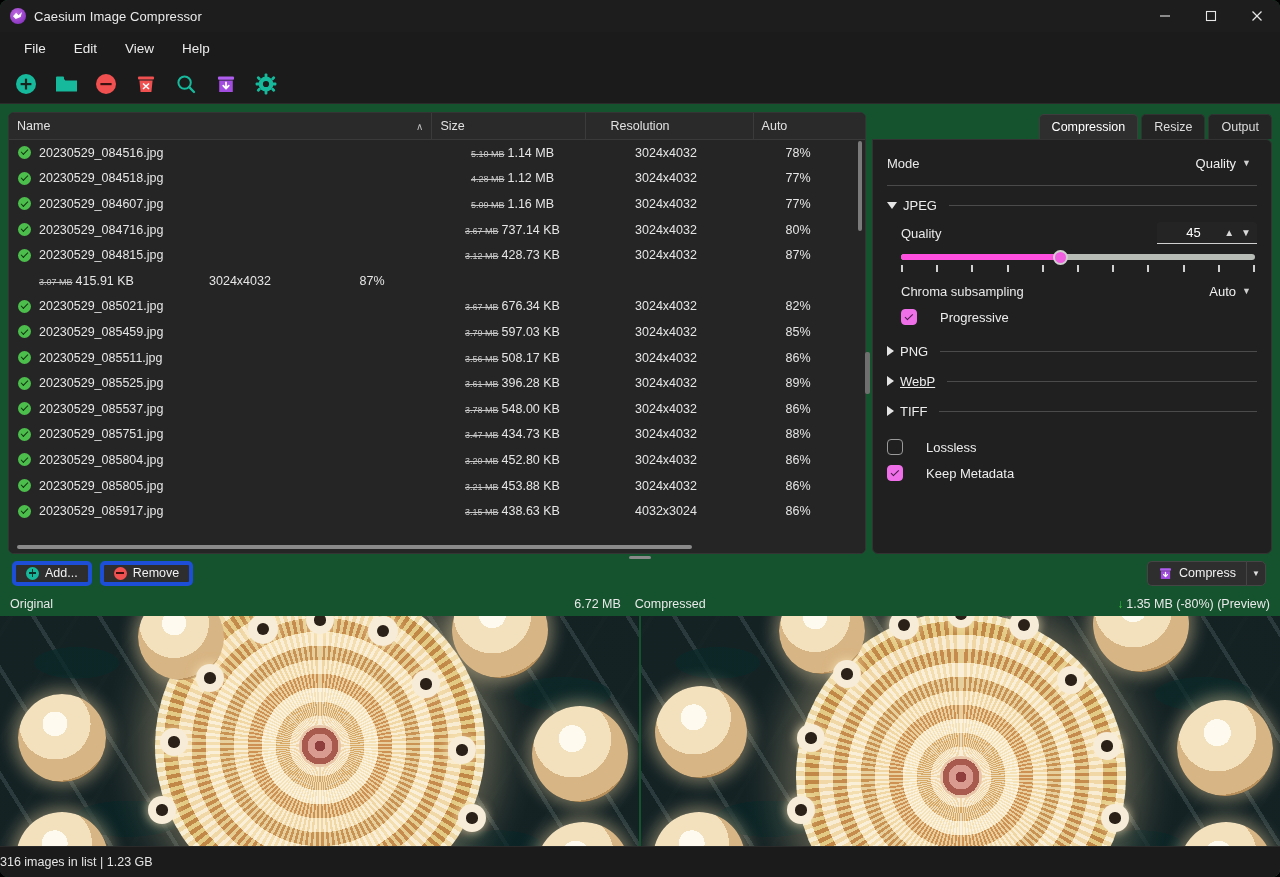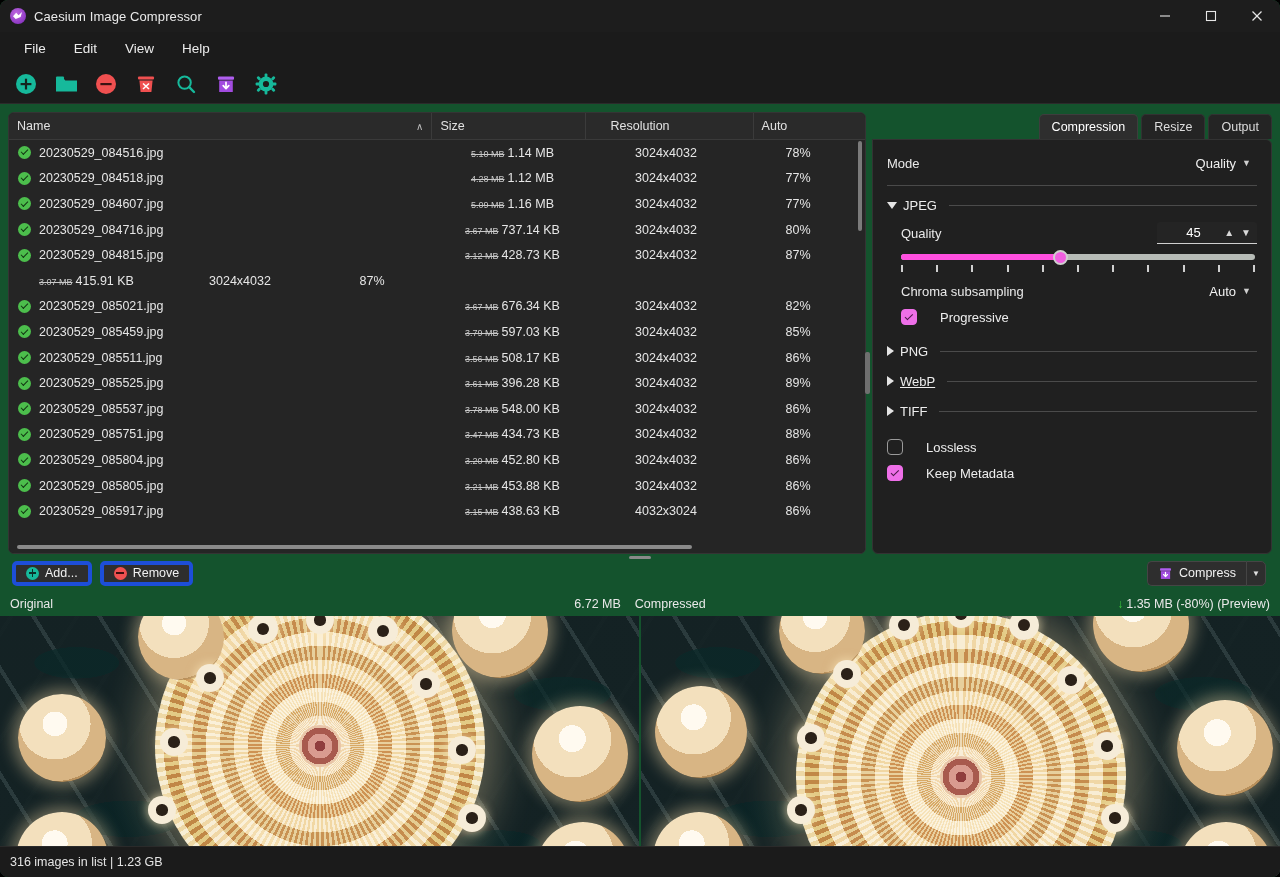--- a/index.html
+++ b/index.html
@@ -329,21 +329,21 @@
     box-shadow: 0 0 8px 2px rgba(255,235,190,.5);
   }
   .ring::after {
     content: ""; position: absolute; inset: 30%; border-radius: 50%; background: #2b2118;
   }
 
   
   #statusbar {
     position: absolute; left: 0; right: 0; bottom: 0;
     height: 31px; background: #1b1b1b;
-    display: flex; align-items: center; padding-left: 10px;
+    display: flex; align-items: center; 
     font-size: 12.5px; color: #e4e4e4;
     border-top: 1px solid #2a2a2a;
   }
 </style>
 </head>
 <body>
 
 <div id="app">
 
   <div id="titlebar">

